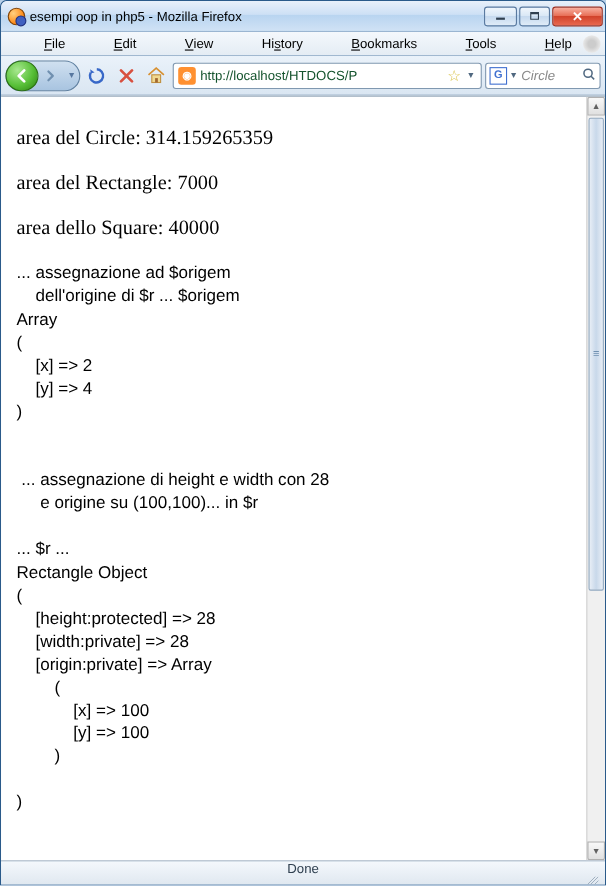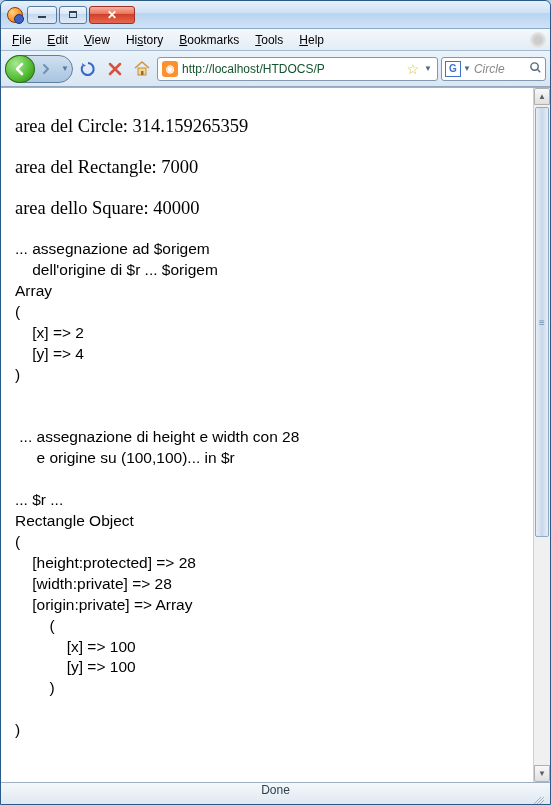--- a/index.html
+++ b/index.html
@@ -51,21 +51,21 @@
   .win-btn .sq { width: 8px; height: 7px; border: 1px solid #304050; border-top-width: 2px; }
   .win-btn .x1 { font-weight: bold; font-size: 12px; }
 
   .menubar {
     height: 22px; display: flex; align-items: center; gap: 2px;
     padding: 0 4px;
     background: linear-gradient(to bottom, #f4f8fc, #e4ecf4);
     font-size: 12px; color: #000;
     border-bottom: 1px solid #a0b8d0;
   }
-  .menubar .menu-item { padding: 2px 7px; }
+  .menubar .menu-item { padding: 2px 7px; margin-left: 28px; }
   .menubar .menu-item u { text-decoration: underline; }
   .menubar .throbber {
     margin-left: auto; width: 16px; height: 16px;
     background: radial-gradient(circle, #ccc 30%, #e8e8e8 70%);
     border-radius: 50%;
   }
 
   .toolbar {
     height: 36px; display: flex; align-items: center; gap: 3px;
     padding: 0 4px;
@@ -180,20 +180,21 @@
                       transparent 80%, #a0b0c0 80%, #a0b0c0 85%, transparent 85%);
   }
 </style>
 </head>
 <body>
 
 <div class="window">
 
   <div class="titlebar">
     <div class="app-icon"></div>
+    <div class="title">esempi oop in php5 - Mozilla Firefox</div>
     <div class="win-controls">
       <div class="win-btn min">
         <svg viewBox="0 0 10 10" width="10" height="10">
             <rect x="1" y="6" width="8" height="2" fill="#304050"></rect>
           </svg>
       </div>
       <div class="win-btn max">
           <div class="sq"></div>
         </div>
       <div class="win-btn close">

